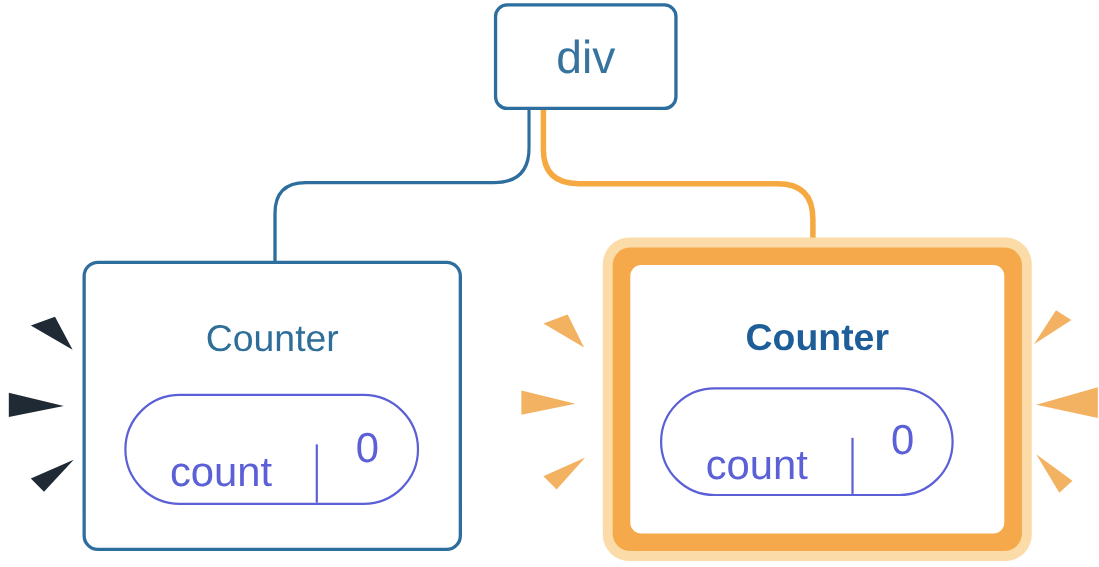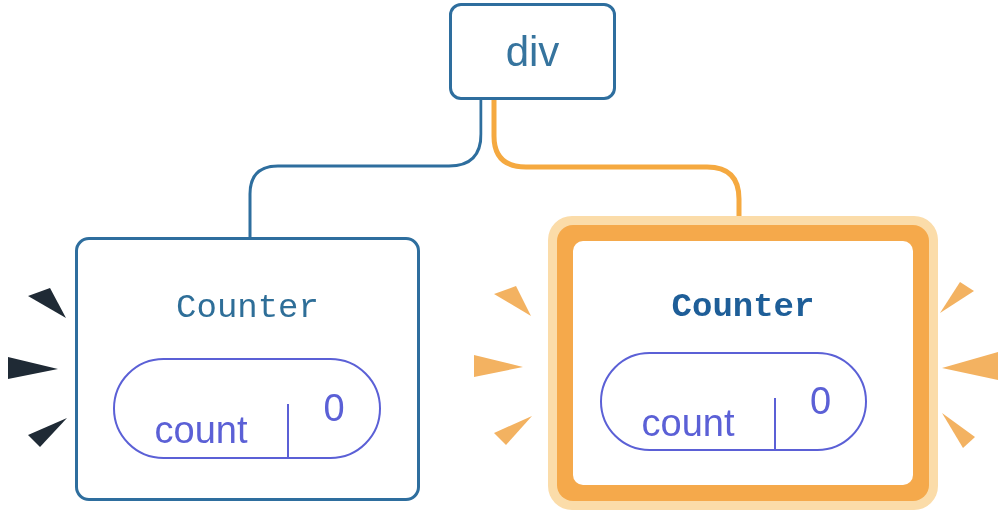--- a/index.html
+++ b/index.html
@@ -17,21 +17,21 @@
   }
   .node-div span{color:#36749E;font-size:42px;font-weight:500;}
 
   
   .card-left{
     position:absolute;left:75px;top:237px;width:339px;height:258px;
     background:#ffffff;border:3px solid #2E6E9E;border-radius:14px;z-index:2;
   }
   .card-title{
     position:absolute;left:0;top:48px;width:100%;text-align:center;
-    font-size:34px;line-height:40px;font-family:Liberation Mono, monospace;
+    font-size:34px;line-height:40px;
   }
   .card-title.plain{color:#2E6E98;font-weight:500;}
   .card-title.bold{color:#1E5E98;font-weight:700;top:46px;}
 
   
   .pill{
     position:absolute;display:flex;align-items:stretch;
     border:2.5px solid #5B60D6;border-radius:60px;background:#ffffff;
     color:#5B60D6;font-size:38px;
   }

